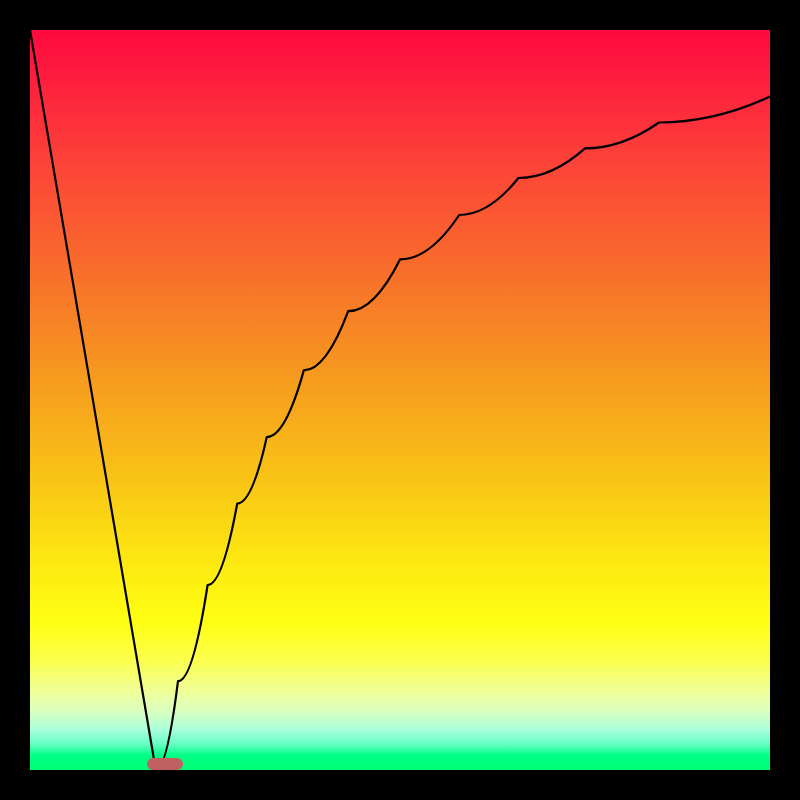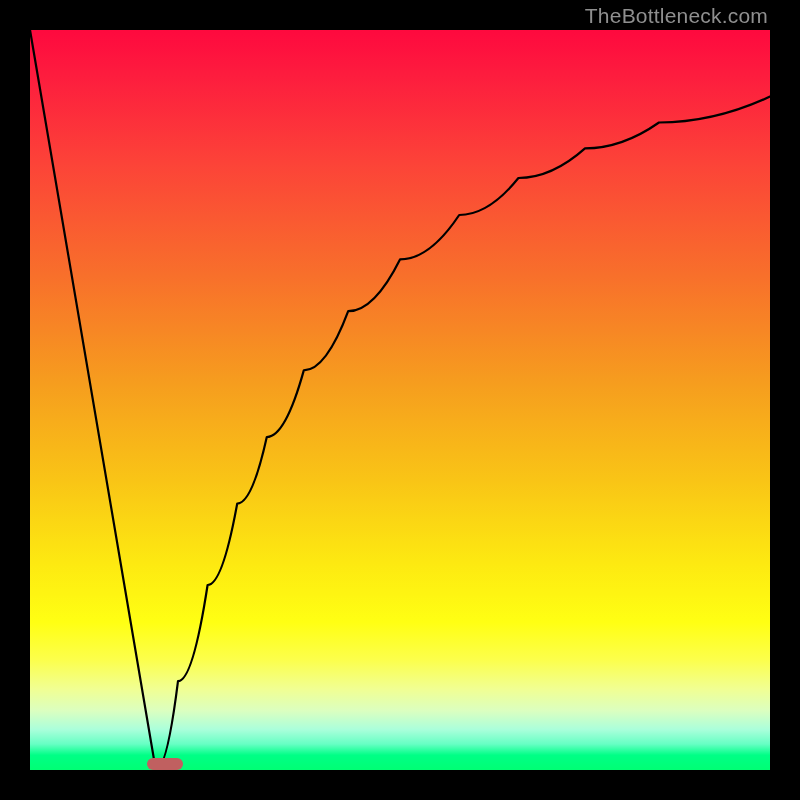--- a/index.html
+++ b/index.html
@@ -70,21 +70,20 @@
     border-radius: 6px;
     background: #c06060;
     bottom: 0px;
     transform: translateX(-50%);
   }
 </style>
 </head>
 <body>
 
 <div class="frame">
-  <div class="watermark">TheBottleneck.com</div>
 
   <div class="plot-area">
     <svg class="curve" viewBox="0 0 740 740" preserveAspectRatio="none">
       <path id="curve-path" fill="none" stroke="#000" stroke-width="2.2" stroke-linejoin="round" stroke-linecap="round" d="M 0 0 L 125.80000000000001 740 L 125.80000000000001 740 Q 136.9 740 148 651.2 Q 162.8 651.2 177.6 555 Q 192.4 555 207.20000000000002 473.6 Q 222 473.6 236.8 407 Q 255.3 407 273.8 340.4 Q 296 340.4 318.2 281.2 Q 344.1 281.2 370 229.40000000000003 Q 399.6 229.40000000000003 429.2 185 Q 458.8 185 488.40000000000003 148 Q 521.7 148 555 118.39999999999998 Q 592 118.39999999999998 629 92.5 Q 684.5 92.5 740 66.60000000000002 "></path>
     </svg>
     <div id="opt-marker" class="marker" style="left: 134.68px;"></div>
   </div>
 </div>
 
 </body></html>

